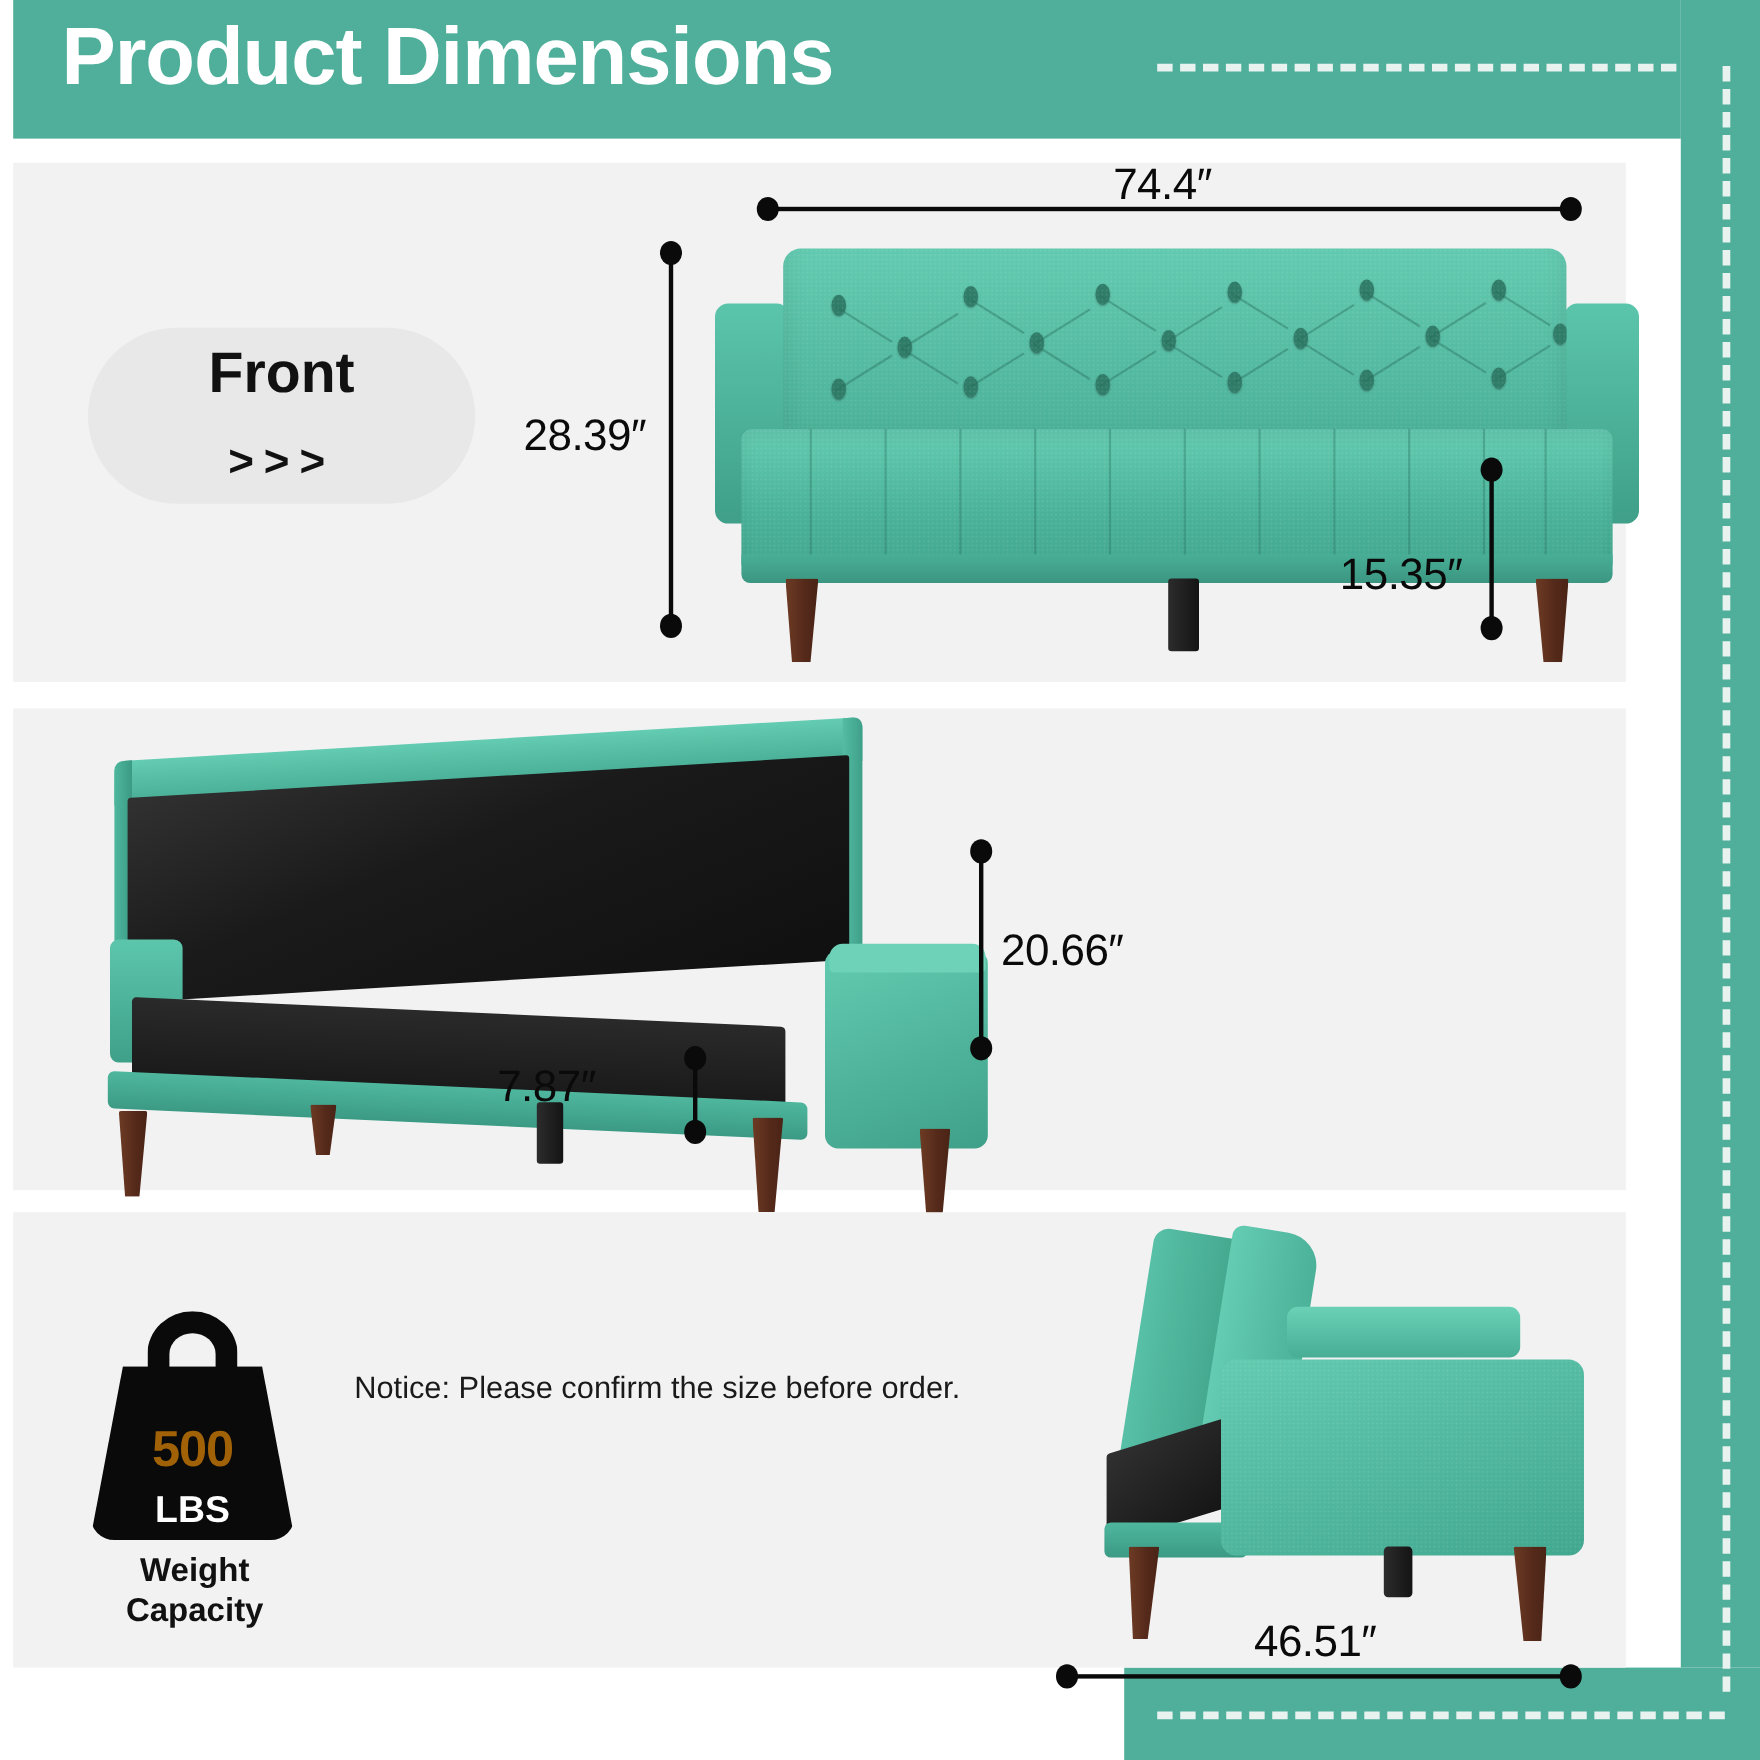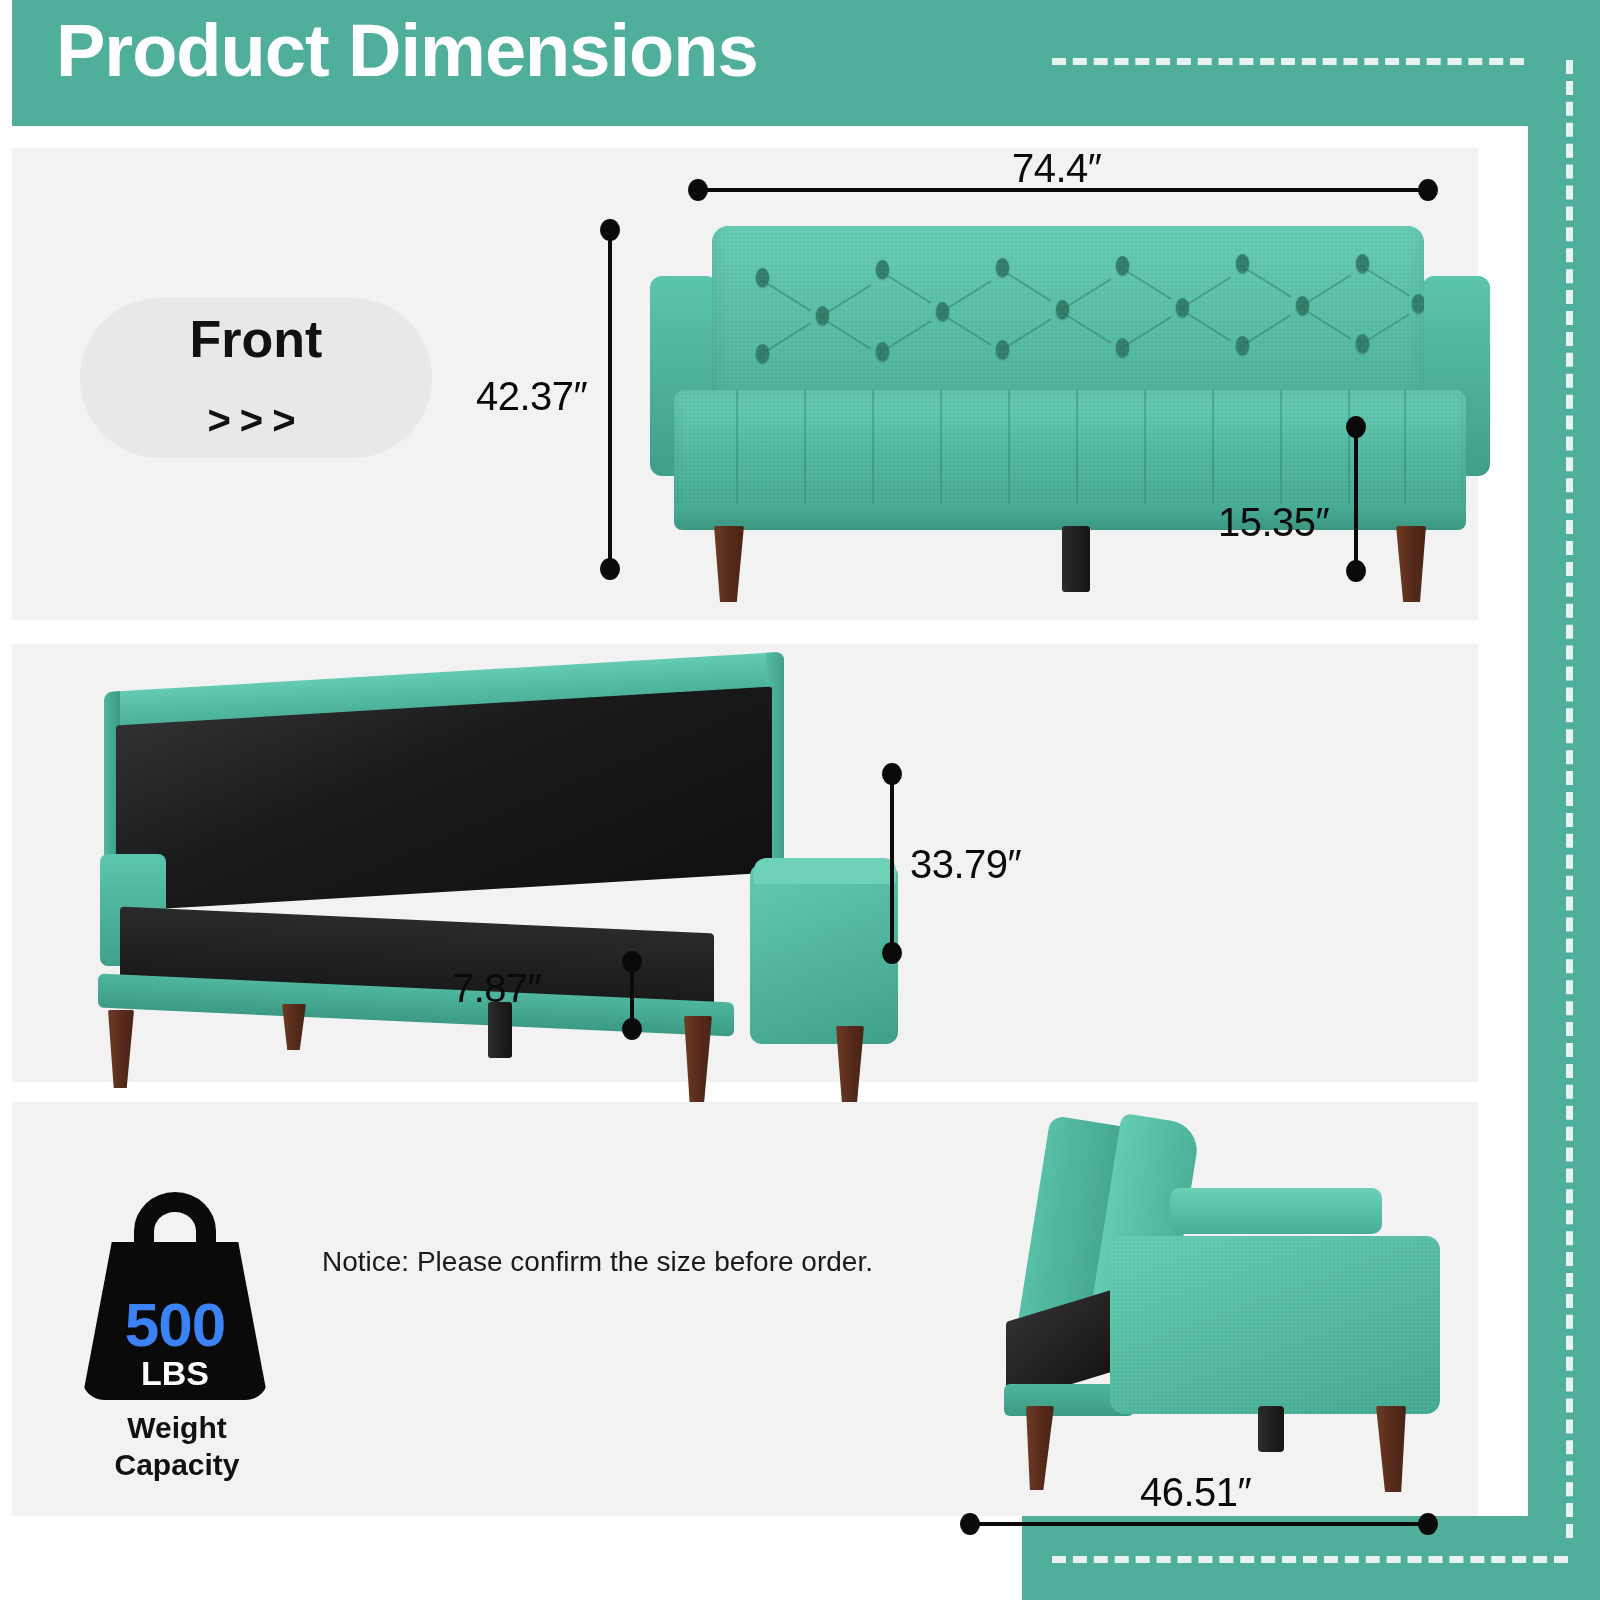--- a/index.html
+++ b/index.html
@@ -82,21 +82,21 @@
     background:#0a0a0a;border-radius:16px 16px 22px 22px;
     clip-path:polygon(16% 0%, 84% 0%, 100% 100%, 0% 100%);
   }
   .weight-handle{
     position:absolute;left:52px;top:2px;width:82px;height:78px;
     border:20px solid #0a0a0a;border-radius:50% 50% 0 0;
     border-bottom:none;box-sizing:border-box;
   }
   .weight-num{
     position:absolute;left:0;top:104px;width:186px;text-align:center;
-    color:#3b82f6;font-size:62px;font-weight:bold;line-height:1;letter-spacing:-1px;
+    color:#a16207;font-size:46px;font-weight:bold;line-height:1;letter-spacing:-1px;
   }
   .weight-unit{
     position:absolute;left:0;top:166px;width:186px;text-align:center;
     color:#fff;font-size:34px;font-weight:bold;line-height:1;letter-spacing:0px;
   }
   .weight-cap{
     margin-top:10px;text-align:center;color:#111;
     font-size:30px;font-weight:bold;line-height:1.22;
   }
 
@@ -320,21 +320,21 @@
     <div class="leg" style="left:80px;top:314px;width:30px;height:76px;clip-path:polygon(0 0,100% 0,76% 100%,20% 100%)"></div>
     <div class="leg blk" style="left:428px;top:314px;width:28px;height:66px;border-radius:3px"></div>
     <div class="leg" style="left:762px;top:314px;width:30px;height:76px;clip-path:polygon(0 0,100% 0,80% 100%,24% 100%)"></div>
   </div>
 
   <div class="dim-label" style="left:1000px;top:146px;">74.4″</div>
   <div class="dim-h" style="left:686px;top:188px;width:728px;"></div>
   <span class="dot" style="left:676px;top:179px;"></span>
   <span class="dot" style="left:1406px;top:179px;"></span>
 
-  <div class="dim-label" style="left:464px;top:374px;">42.37″</div>
+  <div class="dim-label" style="left:464px;top:374px;">28.39″</div>
   <div class="dim-v" style="left:596px;top:228px;height:340px;"></div>
   <span class="dot" style="left:588px;top:219px;"></span>
   <span class="dot" style="left:588px;top:558px;"></span>
 
   <div class="dim-label" style="left:1206px;top:500px;">15.35″</div>
   <div class="dim-v" style="left:1342px;top:424px;height:144px;"></div>
   <span class="dot" style="left:1334px;top:416px;"></span>
   <span class="dot" style="left:1334px;top:560px;"></span>
 
   <div class="panel" id="panel-back"></div>
@@ -352,21 +352,21 @@
     <div class="bv-seatrail"></div>
     <div class="bv-armnear"></div>
     <div class="bv-armnear-top"></div>
     <div class="leg" style="left:44px;top:352px;width:26px;height:78px;clip-path:polygon(0 0,100% 0,72% 100%,22% 100%)"></div>
     <div class="leg" style="left:218px;top:346px;width:24px;height:46px;clip-path:polygon(0 0,100% 0,74% 100%,22% 100%)"></div>
     <div class="leg blk" style="left:424px;top:344px;width:24px;height:56px;border-radius:3px"></div>
     <div class="leg" style="left:620px;top:358px;width:28px;height:86px;clip-path:polygon(0 0,100% 0,72% 100%,20% 100%)"></div>
     <div class="leg" style="left:772px;top:368px;width:28px;height:80px;clip-path:polygon(0 0,100% 0,74% 100%,22% 100%)"></div>
   </div>
 
-  <div class="dim-label" style="left:898px;top:842px;">33.79″</div>
+  <div class="dim-label" style="left:898px;top:842px;">20.66″</div>
   <div class="dim-v" style="left:878px;top:772px;height:178px;"></div>
   <span class="dot" style="left:870px;top:763px;"></span>
   <span class="dot" style="left:870px;top:942px;"></span>
 
   <div class="dim-label" style="left:440px;top:966px;">7.87″</div>
   <div class="dim-v" style="left:618px;top:960px;height:66px;"></div>
   <span class="dot" style="left:610px;top:951px;"></span>
   <span class="dot" style="left:610px;top:1018px;"></span>
 
   <div class="panel" id="panel-size"></div>

